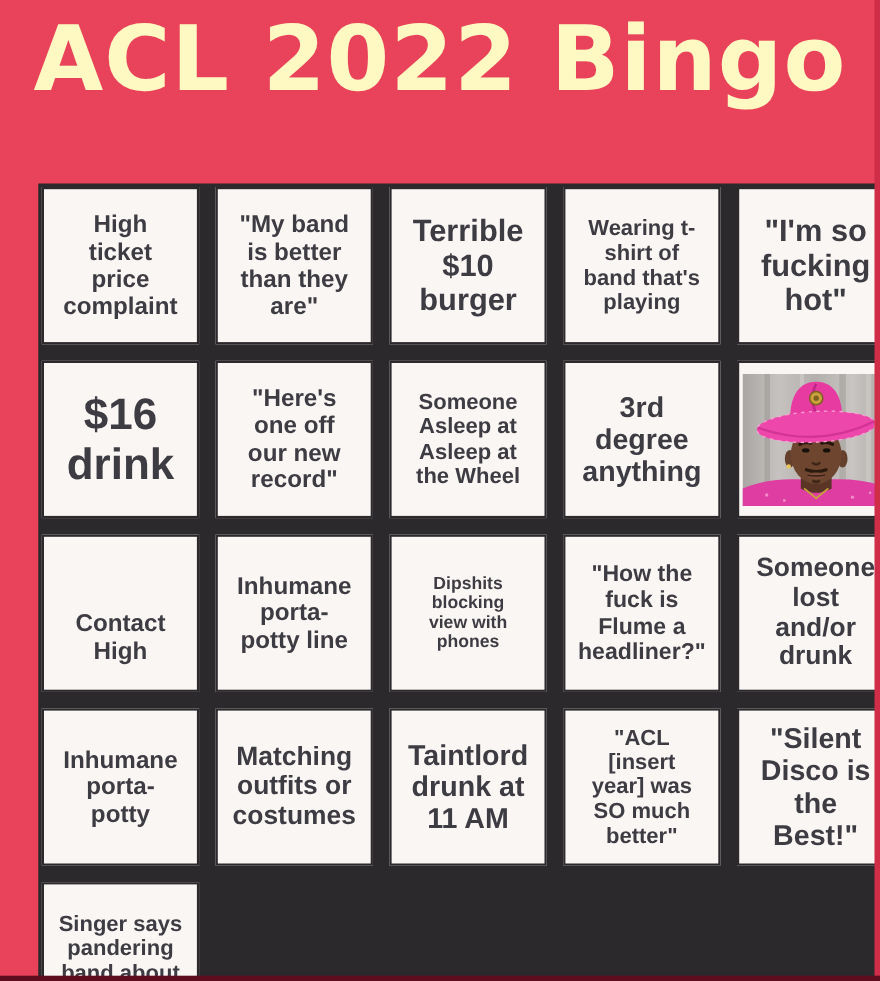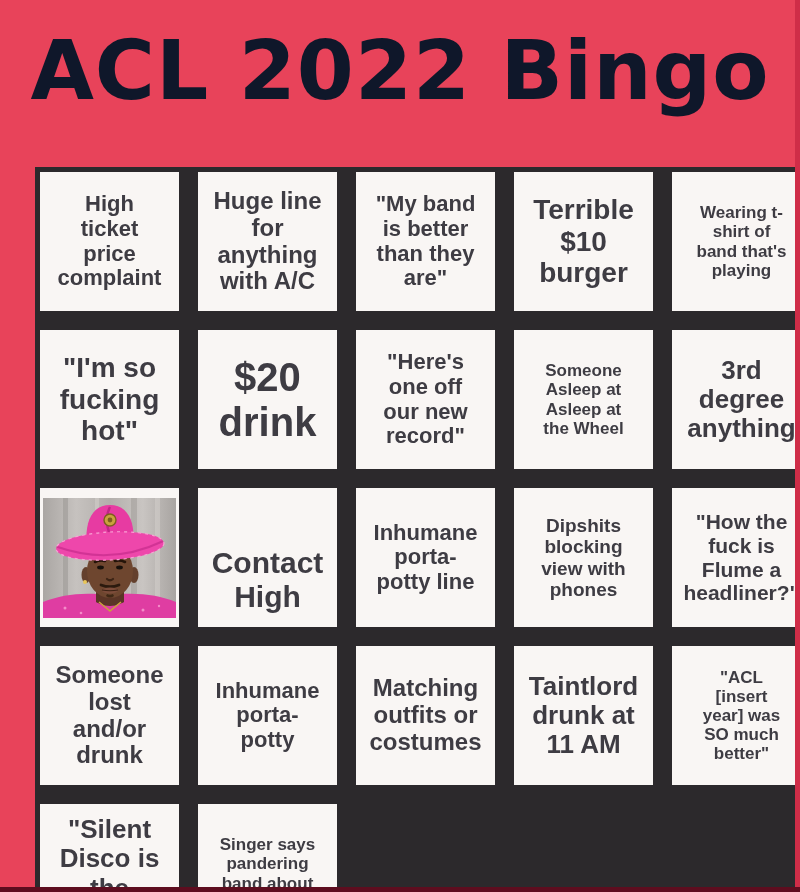--- a/index.html
+++ b/index.html
@@ -13,28 +13,27 @@
     overflow: hidden;
     background: #e8435a;
     font-family: "Liberation Sans", sans-serif;
   }
   .page-title {
     position: absolute;
     top: 12px;
     left: 0;
     width: 800px;
     text-align: center;
-    color: #0f172a;
+    color: #fef9c3;
     font-family: "DejaVu Sans", sans-serif;
     font-weight: 800;
     font-size: 82px;
     letter-spacing: 1px;
     line-height: 1.05;
     white-space: nowrap;
-    margin-top: 16px;
   }
   .bingo-grid {
     position: absolute;
     left: 35px;
     top: 167px;
     border: 3px solid #2c292c;
     display: grid;
     grid-template-columns: repeat(5, 143px);
     grid-template-rows: repeat(5, 143px);
     background: #2c292c;
@@ -50,28 +49,28 @@
     text-align: center;
     padding: 3px;
     overflow: hidden;
   }
   .cell-text {
     color: #3e3c43;
     font-weight: 700;
     line-height: 1.12;
     white-space: pre-line;
   }
-  .fs20 { font-size: 17px; }
+  .fs20 { font-size: 20px; }
   .fs21 { font-size: 21px; }
   .fs22 { font-size: 22px; }
-  .fs23 { font-size: 19px; }
+  .fs23 { font-size: 16px; }
   .fs24 { font-size: 24px; }
   .fs26 { font-size: 26px; }
   .fs28 { font-size: 28px; }
-  .fs30 { font-size: 30px; margin-top: 44px; }
+  .fs30 { font-size: 22px; margin-top: 44px; }
   .fs40 { font-size: 40px; }
   .photo-cell {
     padding: 0;
   }
   .photo-wrap {
     display: block;
     margin: 0 auto;
   }
   .right-edge {
     position: absolute;
@@ -98,26 +97,20 @@
 
 <div class="bingo-grid">
 
   <div class="cell">
       <span class="cell-text fs22">High
 ticket
 price
 complaint</span>
     </div>
   <div class="cell">
-      <span class="cell-text fs24">Huge line
-for
-anything
-with A/C</span>
-    </div>
-  <div class="cell">
       <span class="cell-text fs22">"My band
 is better
 than they
 are"</span>
     </div>
   <div class="cell">
       <span class="cell-text fs28">Terrible
 $10
 burger</span>
     </div>
@@ -127,21 +120,21 @@
 band that's
 playing</span>
     </div>
 
   <div class="cell">
       <span class="cell-text fs28">"I'm so
 fucking
 hot"</span>
     </div>
   <div class="cell">
-      <span class="cell-text fs40">$20
+      <span class="cell-text fs40">$16
 drink</span>
     </div>
   <div class="cell">
       <span class="cell-text fs22">"Here's
 one off
 our new
 record"</span>
     </div>
   <div class="cell">
       <span class="cell-text fs20">Someone

